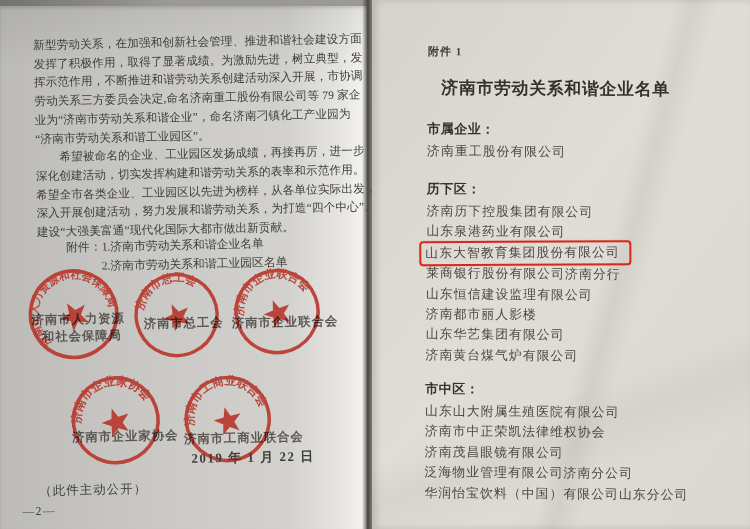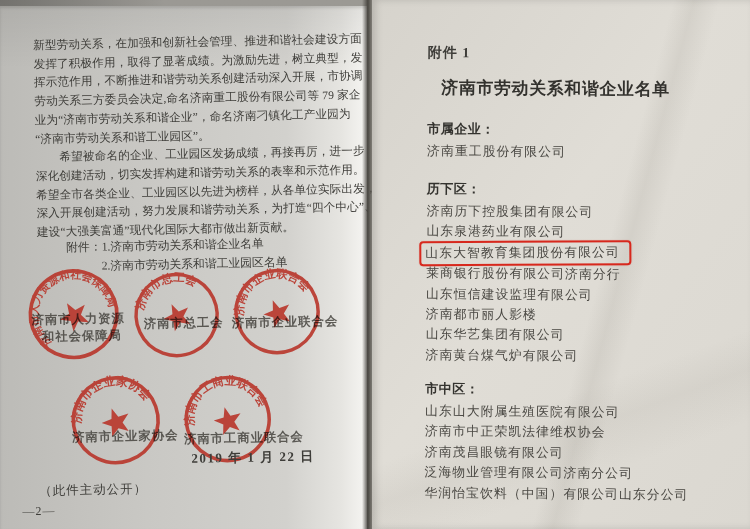--- a/index.html
+++ b/index.html
@@ -57,21 +57,21 @@
   
   .rp{
     position:absolute;left:372px;top:0;width:378px;height:529px;
     background:
       linear-gradient(105deg, transparent 58%, rgba(110,105,95,.10) 62%, transparent 67%),
       linear-gradient(160deg, transparent 70%, rgba(120,115,105,.08) 76%, transparent 84%),
       linear-gradient(to bottom right,#d6d3cc,#e0ddd6 45%,#dbd8d1);
     box-shadow:inset 4px 0 7px rgba(0,0,0,.14);
   }
   .rp-rot{position:absolute;inset:0;transform:rotate(.45deg);transform-origin:60px 40px;color:var(--ink-light);}
-  .rp-attach{position:absolute;left:56px;top:44px;font-size:14px;letter-spacing:1px;font-weight:bold;color:var(--ink);}
+  .rp-attach{position:absolute;left:56px;top:44px;font-size:11px;letter-spacing:1px;font-weight:bold;color:var(--ink);}
   .rp-title{position:absolute;left:40px;right:50px;top:76px;text-align:center;
     font-size:16.8px;font-weight:bold;letter-spacing:.8px;color:#33322e;white-space:nowrap;}
   .rp-sections{position:absolute;left:56px;top:0;right:14px;}
   .rp-section{position:absolute;left:0;right:0;}
   .sec-header{font-size:13px;font-weight:bold;letter-spacing:.5px;color:#34332f;line-height:18px;}
   .sec-items{margin-top:3px;}
   .company{font-size:12.8px;line-height:20.4px;letter-spacing:1.1px;white-space:nowrap;color:var(--ink-light);}
   .company .hl{
     display:inline-block;border:2.6px solid var(--hl-red);border-radius:4px;
     padding:0 9px 1px 4px;margin:-2px 0 -2px -7px;transform:rotate(-.7deg);

